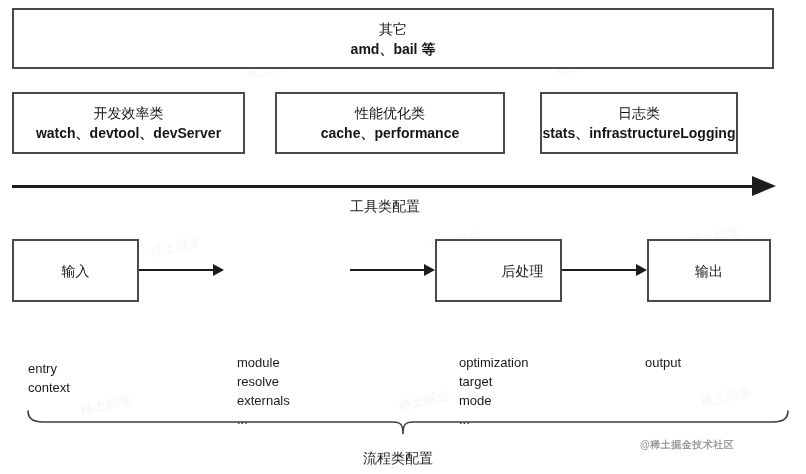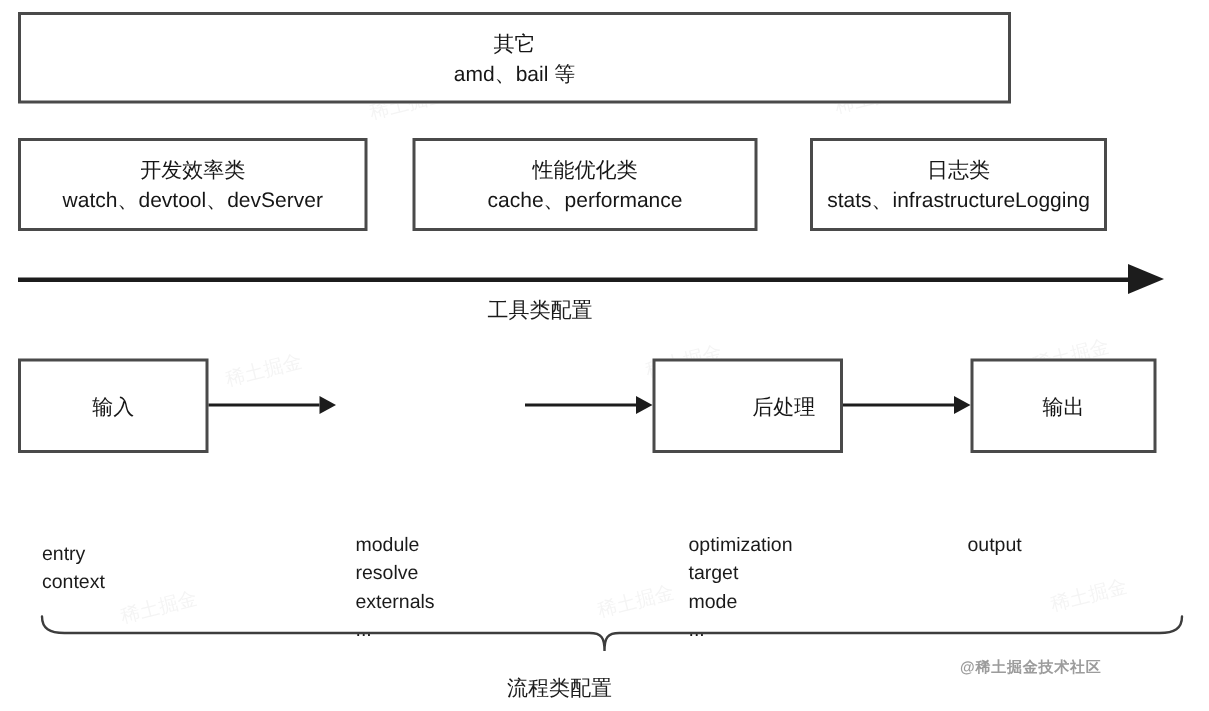--- a/index.html
+++ b/index.html
@@ -18,22 +18,22 @@
     background: #ffffff;
     border: 2px solid #4a4a4a;
     box-sizing: border-box;
     display: flex;
     flex-direction: column;
     justify-content: center;
     align-items: center;
     text-align: center;
   }
   .box-title { font-size: 14px; font-weight: 500; line-height: 20px; }
-  .box-sub   { font-size: 14px; font-weight: 400; line-height: 20px; }
-  .top-box { left: 12px; top: 8px;  width: 662px; height: 61px; }
+  .box-sub   { font-size: 14px; font-weight: 700; line-height: 20px; }
+  .top-box { left: 12px; top: 8px;  width: 762px; height: 61px; }
   .b1 { left: 12px;  top: 92px; width: 233px; height: 62px; }
   .b2 { left: 275px; top: 92px; width: 230px; height: 62px; }
   .b3 { left: 540px; top: 92px; width: 198px; height: 62px; }
   
   .f1 { left: 12px;  top: 239px; width: 127px; height: 63px; }
   .f2 { left: 224px; top: 239px; width: 126px; height: 63px; }
   .f3 { left: 435px; top: 239px; width: 127px; height: 63px; padding-left: 48px; }
   .f4 { left: 647px; top: 239px; width: 124px; height: 63px; }
   
   .big-arrow-line {
@@ -51,21 +51,21 @@
   .arrow-head {
     position: absolute; top: 264px; width: 0; height: 0;
     border-top: 6px solid transparent; border-bottom: 6px solid transparent;
     border-left: 11px solid #1c1c1c;
   }
   .a1l { left: 139px; } .a1h { left: 213px; }
   .a2l { left: 350px; } .a2h { left: 424px; }
   .a3l { left: 562px; } .a3h { left: 636px; }
   
   .axis-label {
-    position: absolute; width: 120px; text-align: left;
+    position: absolute; width: 120px; text-align: center;
     font-size: 14px; font-weight: 500; color: #1c1c1c;
   }
   .tool-axis-label { left: 325px; top: 198px; }
   .flow-axis-label { left: 338px; top: 450px; }
   .props {
     position: absolute; font-size: 13px; line-height: 19px;
     white-space: pre-line; color: #1a1a1a; margin-top: 22px;
   }
   .p1 { left: 28px;  top: 337px; }
   .p2 { left: 237px; top: 331px; }

